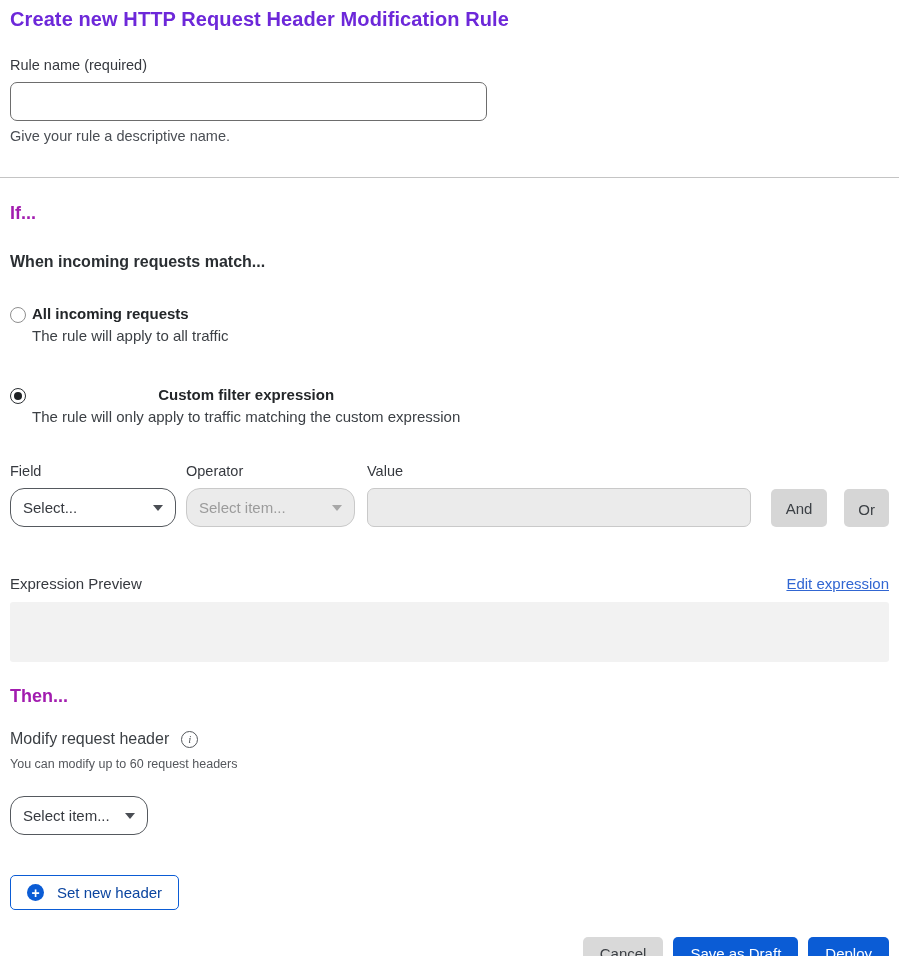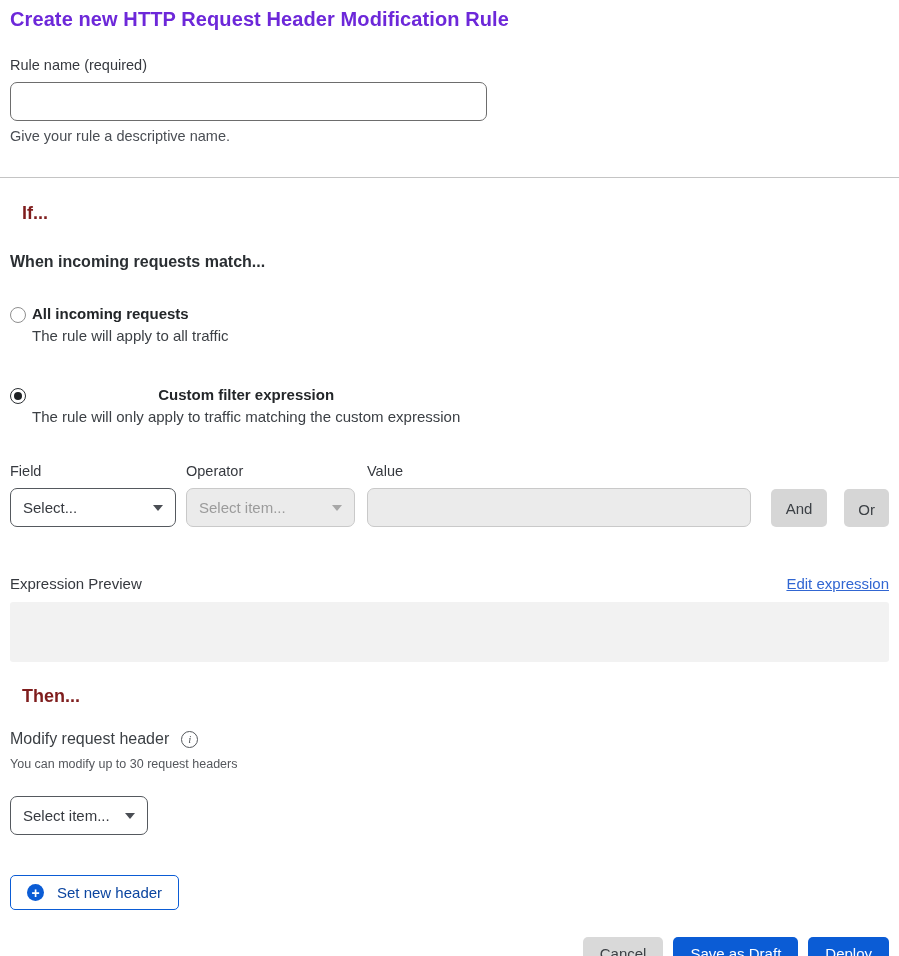--- a/index.html
+++ b/index.html
@@ -24,21 +24,21 @@
     width: 477px; height: 39px;
     border: 1px solid #6d6d6d; border-radius: 7px;
     padding: 0 12px; font-size: 15px; color: #232629;
     font-family: "Liberation Sans", sans-serif;
     background: #fff; outline: none;
   }
   .helper-text { font-size: 14.5px; color: #4a4e54; margin-top: 7px; }
 
   .divider { border: none; border-top: 1px solid #c4c4c4; margin: 33px -10px 0 -10px; }
 
-  .section-heading { font-size: 18px; font-weight: 700; color: #7f1d1d; margin: 25px 0 0 12px; }
+  .section-heading { font-size: 18px; font-weight: 700; color: #a21caf; margin: 25px 0 0 0; }
   .sub-heading { font-size: 16px; font-weight: 700; color: #2b2f33; margin: 29px 0 12px 0; }
 
   .radio-option { display: flex; align-items: flex-start; margin-top: 34px; cursor: pointer; }
   .radio-option + .radio-option { margin-top: 42px; text-align: center; }
   .radio-circle {
     flex: 0 0 auto; width: 16px; height: 16px; border-radius: 50%;
     border: 1px solid #8f8f8f; background: #fff; margin-top: 2px;
     position: relative;
   }
   .radio-circle.selected { border: 1.5px solid #2b2f33; }
@@ -52,21 +52,21 @@
   .radio-desc { font-size: 15px; font-weight: 400; color: #3c4045; margin-top: 5px; }
 
   .builder-row { display: flex; align-items: flex-end; margin-top: 38px; }
   .builder-col { display: flex; flex-direction: column; }
   .builder-col .col-label { font-size: 14.5px; color: #36393f; margin-bottom: 9px; }
   .col-field { width: 166px; }
   .col-operator { width: 169px; margin-left: 10px; }
   .col-value { flex: 1 1 auto; margin-left: 12px; }
 
   .select-box {
-    height: 39px; border-radius: 7px; padding: 0 12px;
+    height: 39px; border-radius: 14px; padding: 0 12px;
     display: flex; align-items: center; justify-content: space-between;
     font-size: 15px; cursor: pointer; user-select: none;
   }
   .select-box.enabled { border: 1px solid #55595e; background: #fff; color: #36393f; }
   .select-box.disabled { border: 1px solid #c9c9c9; background: #ebebeb; color: #9b9b9b; cursor: default; }
   .caret {
     width: 0; height: 0; margin-left: 10px;
     border-left: 5px solid transparent; border-right: 5px solid transparent;
     border-top: 6px solid #4a4e54;
   }
@@ -190,21 +190,21 @@
     <span class="edit-link">Edit expression</span>
   </div>
   <div class="preview-box"></div>
 
   <h2 class="section-heading then-heading">Then...</h2>
 
   <div class="modify-row">
     <span class="modify-label">Modify request header</span>
     <span class="info-icon">i</span>
   </div>
-  <div class="modify-helper">You can modify up to 30 request headers</div>
+  <div class="modify-helper">You can modify up to 60 request headers</div>
 
   <div class="select-box enabled then-select">
     <span>Select item...</span>
     <span class="caret"></span>
   </div>
 
   <button class="set-header-btn">
     <span class="plus-icon">+</span>
     <span>Set new header</span>
   </button>

